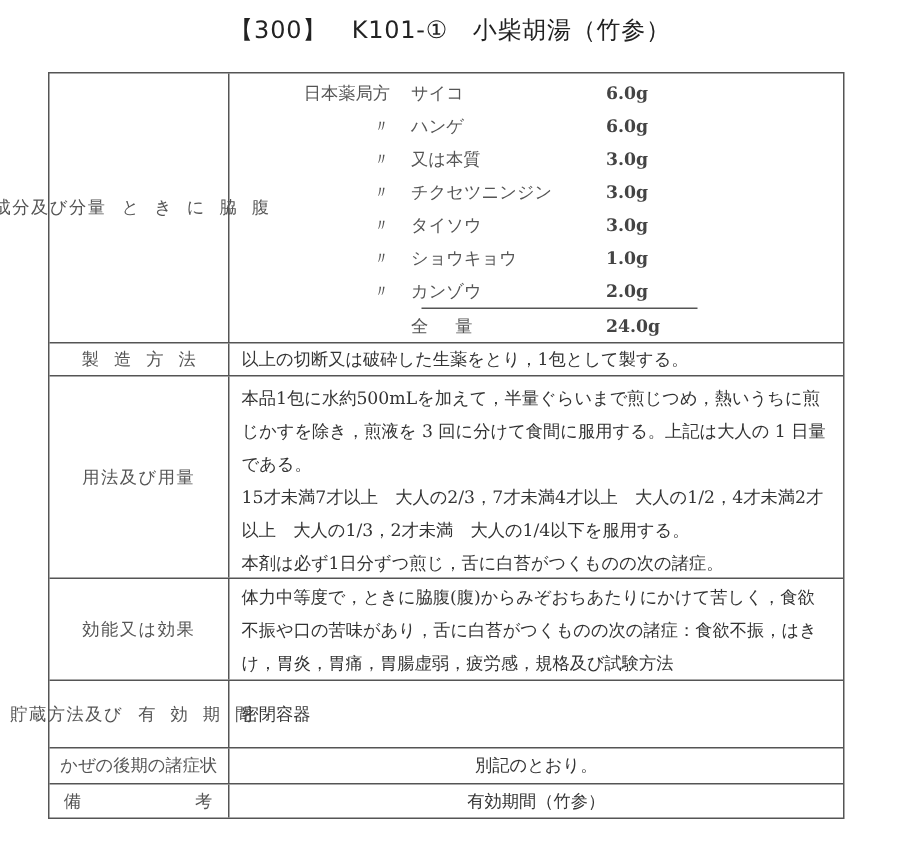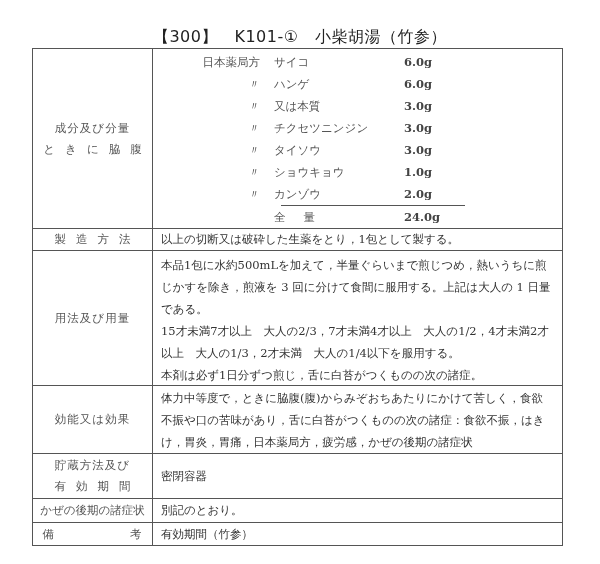--- a/index.html
+++ b/index.html
@@ -2,33 +2,33 @@
 <html><head>
   <meta charset="utf-8">
   <style>
     html, body { margin: 0; padding: 0; background: #ffffff; }
     body {
       width: 600px; height: 564px; position: relative; overflow: hidden;
       font-family: "DejaVu Serif", "Liberation Serif", serif;
       color: #3a3a3a;
     }
     .title {
-      position: absolute; left: 0; top: 27px; width: 600px;
+      position: absolute; left: 0; top: 10px; width: 600px;
       text-align: center; font-family: "DejaVu Sans", "Liberation Sans", sans-serif;
       font-size: 16px; color: #222; letter-spacing: 0.5px; white-space: pre;
     }
     .doc-table {
       position: absolute; left: 32px; top: 48px; width: 531px;
       border: 1.5px solid #555; box-sizing: border-box;
     }
     .row { display: flex; border-top: 1.5px solid #555; box-sizing: border-box; }
     .row:first-child { border-top: none; }
     .label {
       width: 120px; flex: 0 0 120px; border-right: 1.5px solid #555;
-      display: flex; flex-direction: column; align-items: center; justify-content: center;
+      display: flex; flex-direction: row; align-items: center; justify-content: center;
       font-size: 11.5px; color: #555; box-sizing: border-box; text-align: center;
     }
     .label .ln { letter-spacing: 1px; line-height: 21px; white-space: pre; }
     .label .spread { letter-spacing: 10px; padding-left: 10px; }
     .label .bikou { display: flex; justify-content: space-between; width: 100px; }
     .content {
       flex: 1; padding: 2px 8px; font-size: 11.5px; line-height: 22px;
       color: #333; box-sizing: border-box;
     }
     .content.center { display: flex; align-items: center; }
@@ -39,21 +39,21 @@
     .ing-total .ing-name { letter-spacing: 18px; }
     .sum-line { margin-left: 120px; width: 184px; border-top: 1.5px solid #555; }
     .ing-wrap { padding-top: 2px; }
     .r-ing { height: 179px; }
     .r-method { height: 22px; }
     .r-method .content { padding-top: 0; line-height: 20px; }
     .r-usage { height: 135px; }
     .r-effect { height: 68px; }
     .r-storage { height: 45px; }
     .r-spec { height: 24px; }
-    .r-spec .content, .r-note .content { line-height: 20px; padding-top: 1px; }
+    .r-spec .content, .r-note .content { line-height: 20px; padding-top: 1px; text-align: center; }
     .r-note { height: 23px; }
     .r-usage .content { padding-top: 3px; }
     .r-effect .content { padding-top: 1px; }
   </style>
 </head>
 <body>
 
 <div class="title">【300】　K101-①　小柴胡湯（竹参）</div>
 
 <div class="doc-table">
@@ -123,21 +123,21 @@
       <div>本品1包に水約500mLを加えて，半量ぐらいまで煎じつめ，熱いうちに煎じかすを除き，煎液を 3 回に分けて食間に服用する。上記は大人の 1 日量である。</div>
       <div>15才未満7才以上　大人の2/3，7才未満4才以上　大人の1/2，4才未満2才以上　大人の1/3，2才未満　大人の1/4以下を服用する。</div>
       <div>本剤は必ず1日分ずつ煎じ，舌に白苔がつくものの次の諸症。</div>
     </div>
   </div>
 
   <div class="row r-effect">
     <div class="label">
       <span class="ln">効能又は効果</span>
     </div>
-    <div class="content">体力中等度で，ときに脇腹(腹)からみぞおちあたりにかけて苦しく，食欲不振や口の苦味があり，舌に白苔がつくものの次の諸症：食欲不振，はきけ，胃炎，胃痛，日本薬局方，疲労感，かぜの後期の諸症状</div>
+    <div class="content">体力中等度で，ときに脇腹(腹)からみぞおちあたりにかけて苦しく，食欲不振や口の苦味があり，舌に白苔がつくものの次の諸症：食欲不振，はきけ，胃炎，胃痛，胃腸虚弱，疲労感，規格及び試験方法</div>
   </div>
 
   <div class="row r-storage">
     <div class="label">
       <span class="ln">貯蔵方法及び</span>
       <span class="ln spread">有効期間</span>
     </div>
     <div class="content center">密閉容器</div>
   </div>
 

